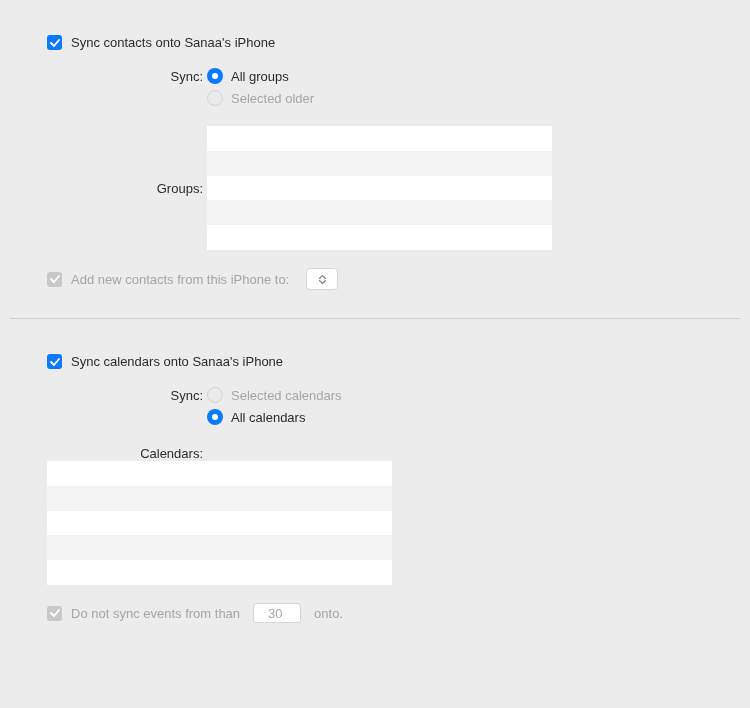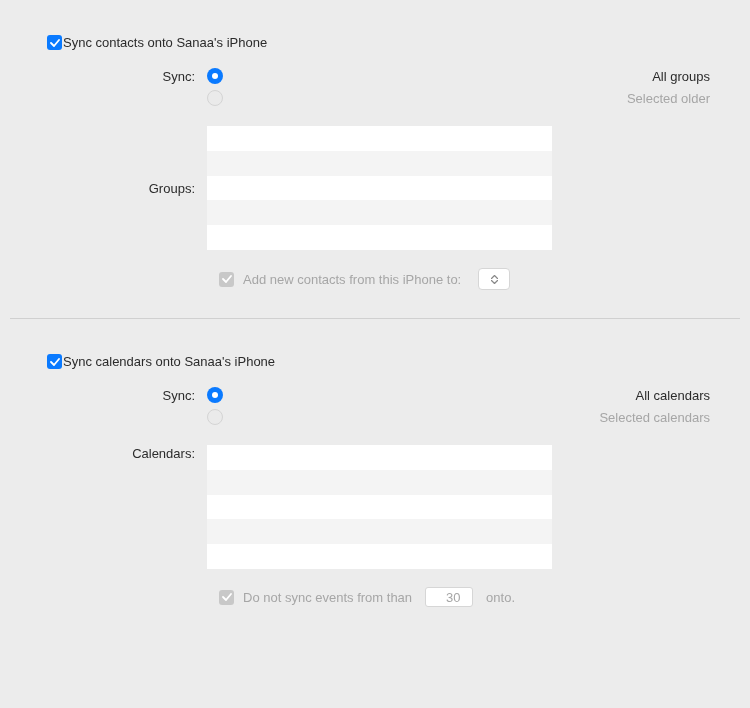--- a/index.html
+++ b/index.html
@@ -20,21 +20,21 @@
       padding: 35px 40px 28px 47px;
     }
     .divider {
       border: none;
       border-top: 1px solid #d0d0d0;
       margin: 0 10px;
     }
     .checkbox-row {
       display: flex;
       align-items: center;
-      gap: 1px;
+      gap: 9px;
       margin-bottom: 18px;
     }
     .checkbox {
       width: 15px;
       height: 15px;
       border-radius: 3px;
       display: inline-flex;
       align-items: center;
       justify-content: center;
       flex-shrink: 0;
@@ -56,34 +56,33 @@
       color: #2b2b2b;
     }
     .form-row {
       display: flex;
       margin-bottom: 5px;
       align-items: flex-start;
     }
     .form-label {
       width: 160px;
       text-align: right;
-      padding-right: 12px;
+      padding-right: 4px;
       color: #2b2b2b;
       font-size: 13px;
       padding-top: 1px;
     }
     .form-control {
       flex: 1;
     }
     .radio-row {
       display: flex;
       align-items: center;
       gap: 8px;
       margin-bottom: 6px;
-      justify-content: space-between;
     }
     .radio {
       width: 16px;
       height: 16px;
       border-radius: 50%;
       display: inline-flex;
       align-items: center;
       justify-content: center;
       flex-shrink: 0;
       background: #fff;
@@ -125,21 +124,20 @@
     .listbox-stripe.odd {
       background: #f4f4f4;
     }
     .listbox-stripe.even {
       background: #fff;
     }
     .bottom-row {
       display: flex;
       align-items: center;
       margin-top: 18px;
-      margin-left: 172px;
       gap: 9px;
     }
     .disabled-text {
       color: #a6a6a6;
       font-size: 13px;
     }
     .popup-button {
       width: 32px;
       height: 22px;
       background: #fff;
@@ -163,21 +161,21 @@
     .popup-arrows svg {
       width: 7px;
       height: 4px;
     }
     .number-field {
       width: 48px;
       height: 20px;
       background: #fff;
       border: 1px solid #d6d6d6;
       border-radius: 3px;
-      padding: 0 20px;
+      padding: 0 14px;
       font-size: 13px;
       color: #a6a6a6;
       text-align: left;
       display: inline-flex;
       align-items: center;
       margin: 0 4px;
     }
   </style>
 </head>
 <body>
@@ -251,31 +249,31 @@
           <path d="M1 5 L4 8 L9 2" stroke="#fff" stroke-width="1.8" fill="none" stroke-linecap="round" stroke-linejoin="round"></path>
         </svg>
     </div>
     <span class="main-label">Sync calendars onto Sanaa's iPhone</span>
   </div>
 
   <div class="form-row">
     <div class="form-label">Sync:</div>
     <div class="form-control">
       <div class="radio-row">
+        <div class="radio disabled"></div>
+        <span class="radio-label disabled">Selected calendars</span>
+      </div>
+      <div class="radio-row">
         <div class="radio selected"></div>
         <span class="radio-label">All calendars</span>
       </div>
-      <div class="radio-row">
-        <div class="radio disabled"></div>
-        <span class="radio-label disabled">Selected calendars</span>
-      </div>
-    </div>
-  </div>
-
-  <div class="form-row" style="margin-top:14px;">
+    </div>
+  </div>
+
+  <div class="form-row" style="margin-top:14px;flex-direction:column;">
     <div class="form-label">Calendars:</div>
     <div class="form-control">
       <div class="listbox">
         <div class="listbox-stripe even"></div>
         <div class="listbox-stripe odd"></div>
         <div class="listbox-stripe even"></div>
         <div class="listbox-stripe odd"></div>
         <div class="listbox-stripe even"></div>
       </div>
     </div>

